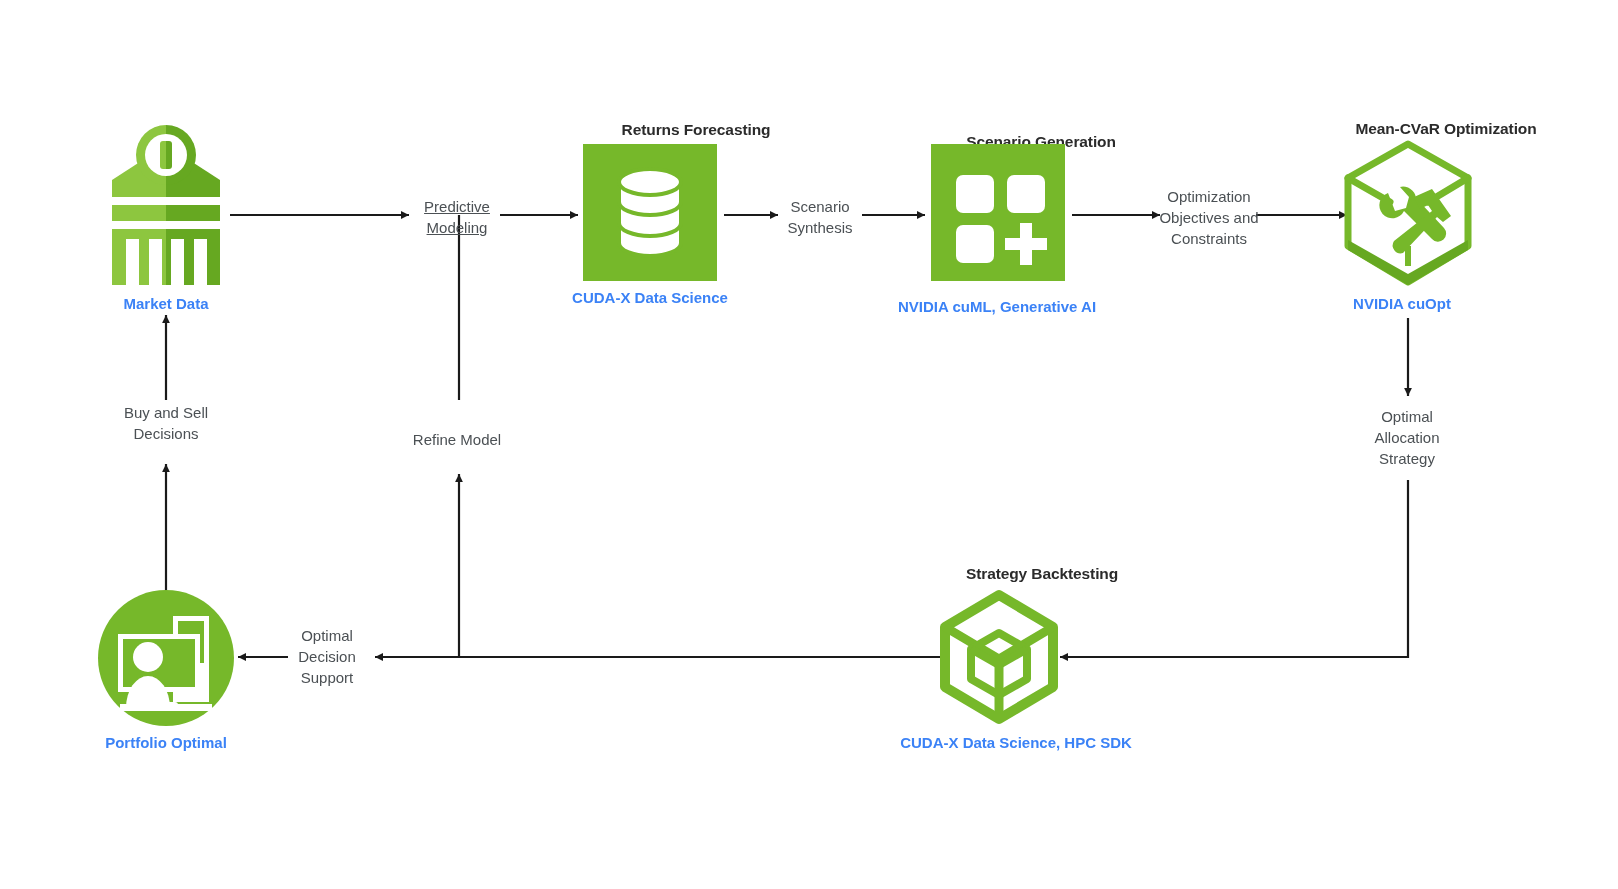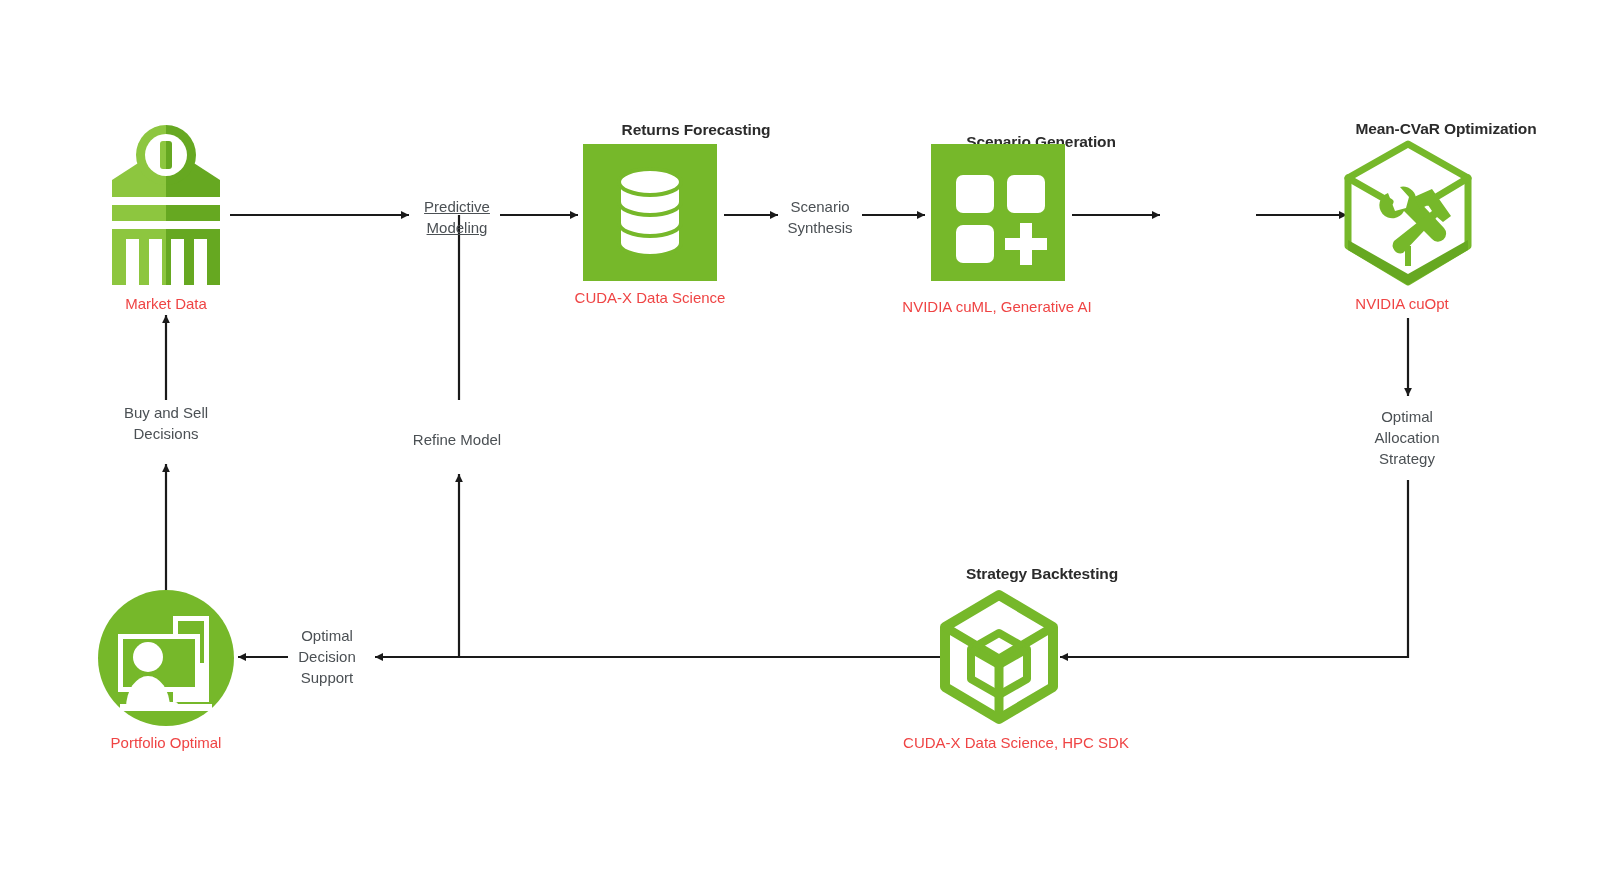--- a/index.html
+++ b/index.html
@@ -31,22 +31,22 @@
     color: #2b2b2b;
     text-align: center;
     letter-spacing: -0.1px;
     white-space: nowrap;
     transform: translateX(-50%);
     margin-left: 44px;
   }
   .node-caption {
     position: absolute;
     font-size: 15px;
-    font-weight: normal;
-    color: #ef4444;
+    font-weight: bold;
+    color: #3b82f6;
     text-align: center;
     white-space: nowrap;
     transform: translateX(-50%);
   }
   .edge-label {
     position: absolute;
     font-size: 15px;
     color: #4b5054;
     text-align: center;
     line-height: 21px;
@@ -230,20 +230,23 @@
     </svg>
   </div>
   <div class="node-caption" style="left:166px; top:734px;">Portfolio Optimal</div>
 
   <div class="edge-label" style="left:457px; top:196px;text-decoration:underline;">Predictive
 Modeling</div>
 
   <div class="edge-label" style="left:820px; top:196px;">Scenario
 Synthesis</div>
 
+  <div class="edge-label" style="left:1209px; top:186px;">Optimization
+Objectives  and
+Constraints</div>
 
   <div class="edge-label" style="left:1407px; top:406px;">Optimal
 Allocation
 Strategy</div>
 
   <div class="edge-label" style="left:327px; top:625px;">Optimal
 Decision
 Support</div>
 
   <div class="edge-label" style="left:166px; top:402px;">Buy and Sell

